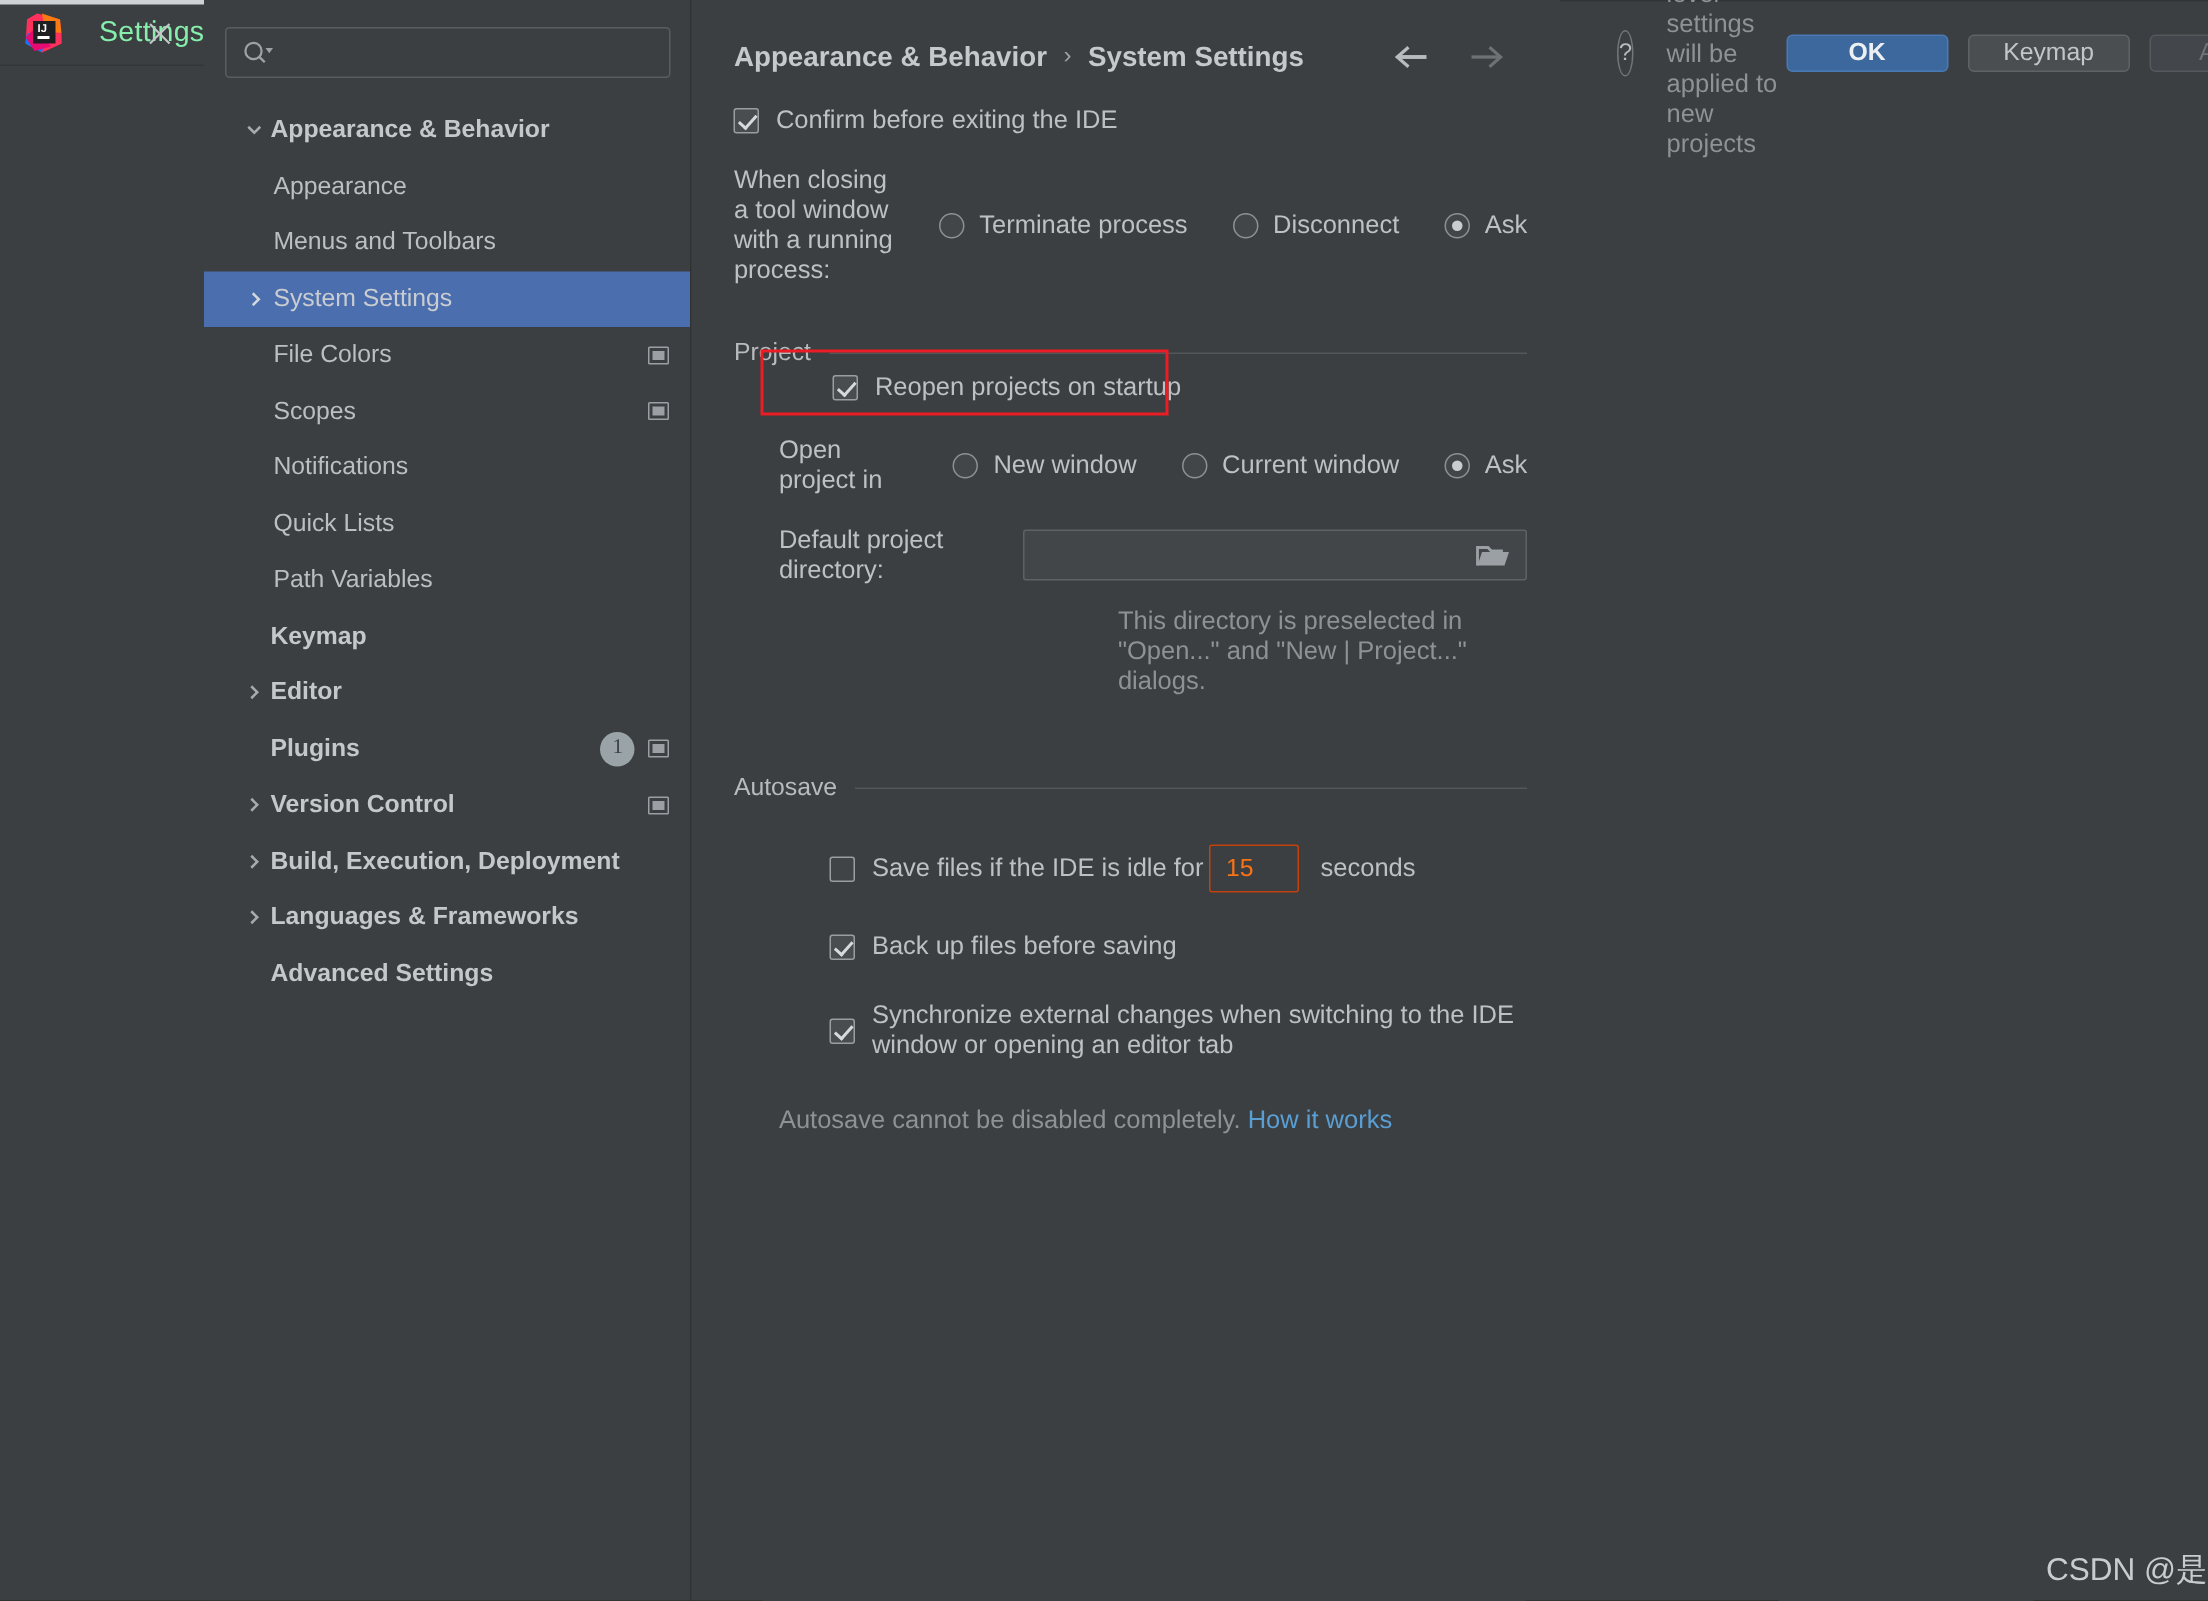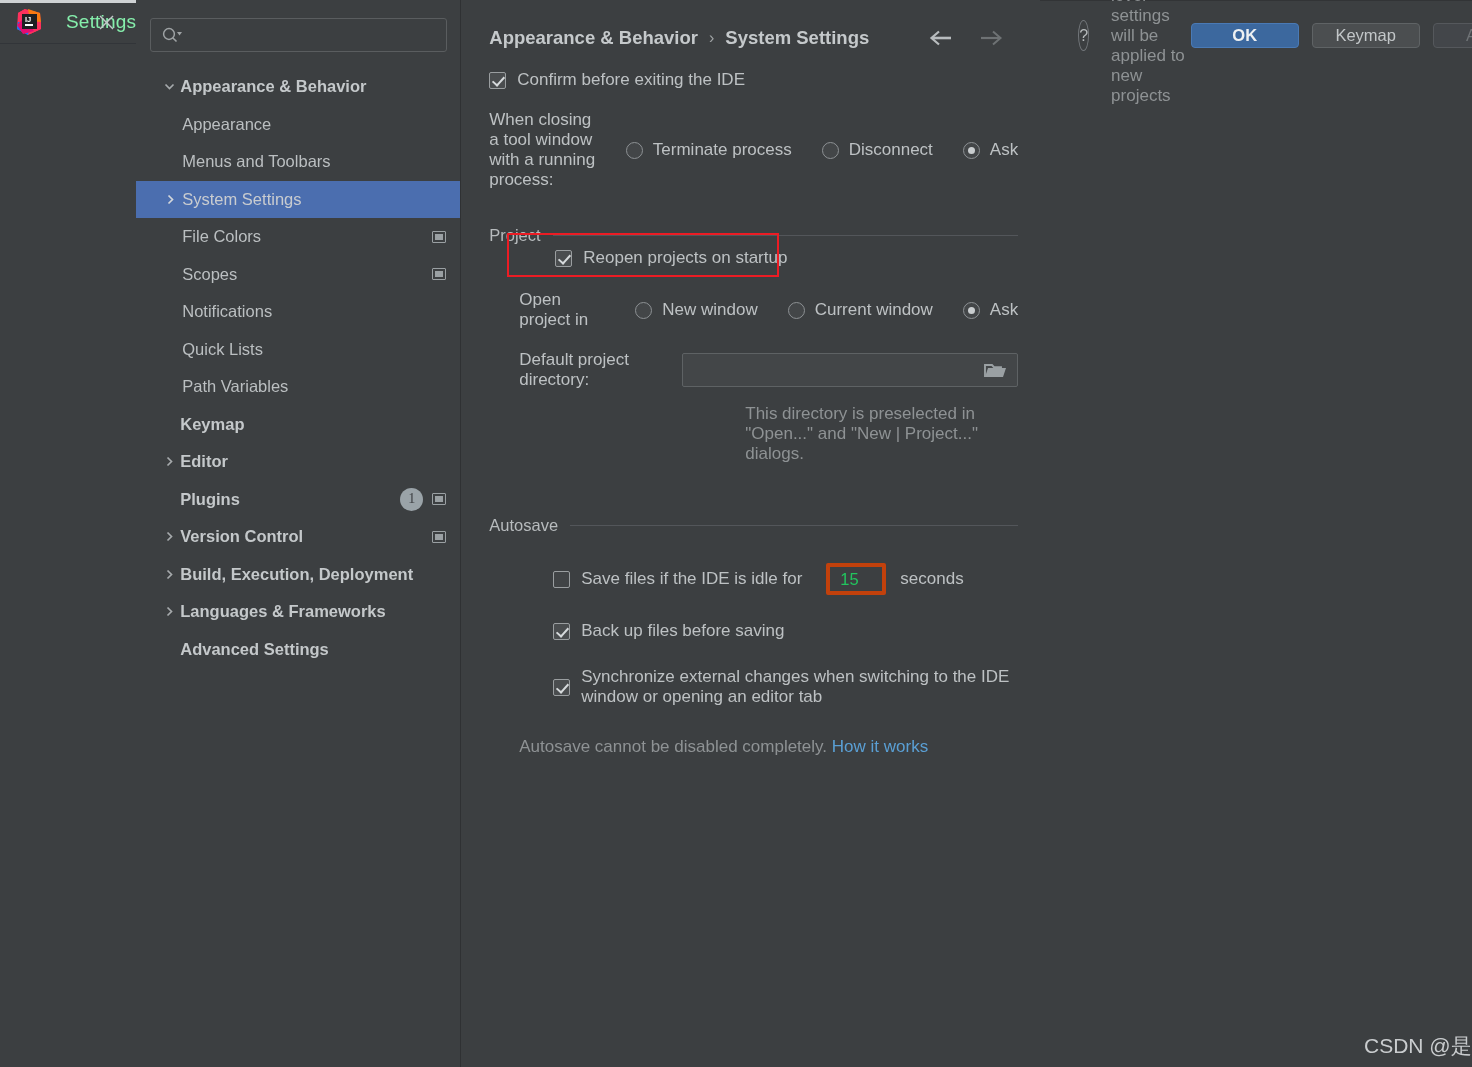--- a/index.html
+++ b/index.html
@@ -171,24 +171,24 @@
     width: 415px; height: 34px;
     background: #434648; border: 1px solid #5e6264; border-radius:2px;
     display:flex; align-items:center; justify-content:flex-end;
     padding-right: 10px; cursor:text;
   }
   #dir-hint { margin-top: 14px; margin-left: 256px; font-size:17px; color:#8e9294; }
   #autosave-section { margin-top: 52px; }
   .as-row { margin-top: 26px; margin-left: 32px; padding-left: 32px; }
   #idle-row { margin-top: 28px; }
   #idle-input {
-    width: 60px; height: 32px; margin: 0 14px 0 24px;
-    background:#3c3f41; border:4px solid #c2410c; border-radius:2px;
+    width: 60px; height: 32px; margin: 0 14px 0 4px;
+    background:#3c3f41; border:1px solid #c2410c; border-radius:2px;
     display:flex; align-items:center; padding-left:10px;
-    font-size:16.5px; color:#22c55e; cursor:text;
+    font-size:16.5px; color:#f97316; cursor:text;
   }
   #autosave-note { margin-top: 30px; margin-left: 30px; font-size:17px; color:#8e9294; }
   #howit-link { color:#5a9fd4; cursor:pointer;margin-top:24px; }
 
   
   #mouse-cursor { position:absolute; left:1128px; top:446px; z-index: 30; pointer-events:none; }
 
   
   #bottombar {
     height: 70px; min-height:70px;

